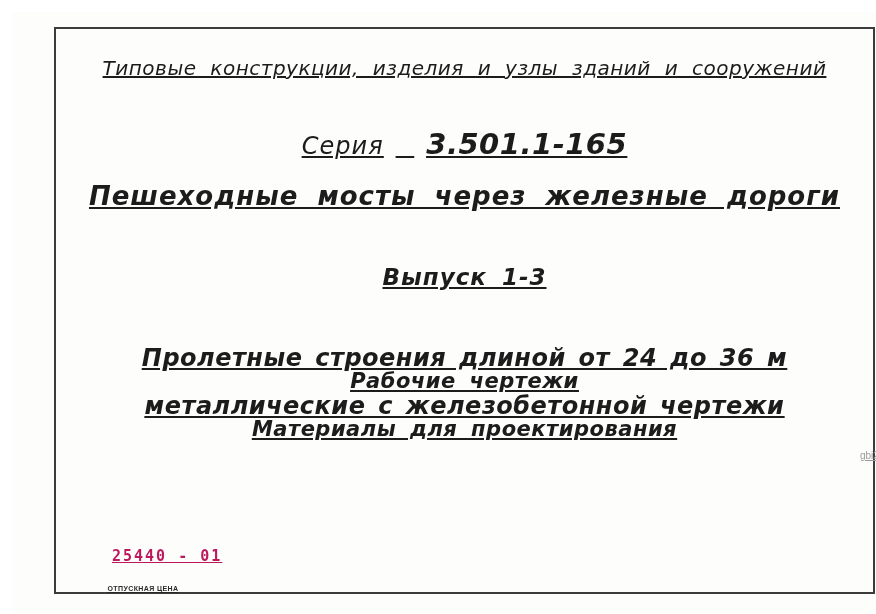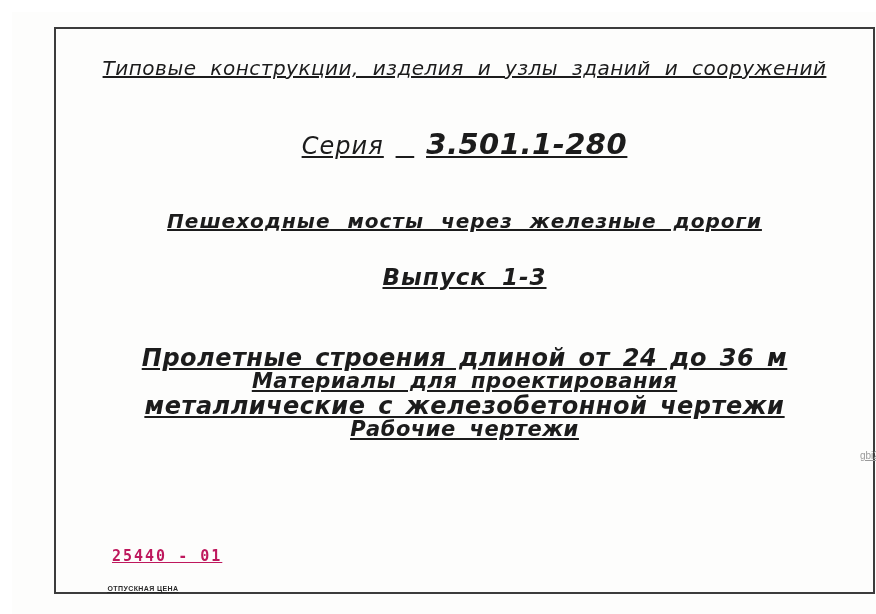--- a/index.html
+++ b/index.html
@@ -32,22 +32,22 @@
     word-spacing: 7px;
   }
   .series {
     top: 86px;
     font-size: 24px;
     letter-spacing: 1px;
     word-spacing: 10px;
   }
   .series .num { font-size: 29px; font-weight: bold; letter-spacing: 0.5px; }
   .title {
-    top: 168px;
-    font-size: 20px;
+    top: 140px;
+    font-size: 26px;
     font-weight: bold;
     letter-spacing: 1px;
     word-spacing: 9px;
   }
   .issue {
     top: 211px;
     font-size: 23px;
     font-weight: bold;
     letter-spacing: 1px;
     word-spacing: 6px;
@@ -105,35 +105,35 @@
 <body>
 
 <div class="page">
 
   <div class="frame">
 
     <div class="c category">Типовые конструкции, изделия и узлы зданий и сооружений</div>
 
     <div class="c series">
       <span>Серия</span>
-      <span class="num">3.501.1-280</span>
+      <span class="num">3.501.1-165</span>
     </div>
 
     <div class="c title">Пешеходные мосты через железные дороги</div>
 
     <div class="c issue">Выпуск 1-3</div>
 
     <div class="c subtitle">
       <div>Пролетные строения длиной от 24 до 36 м</div>
       <div>металлические с железобетонной чертежи</div>
     </div>
 
     <div class="c purpose">
+      <div>Рабочие чертежи</div>
       <div>Материалы для проектирования</div>
-      <div>Рабочие чертежи</div>
     </div>
 
     <div class="code">25440 - 01</div>
 
     <div class="price-note">
       <div>ОТПУСКНАЯ ЦЕНА</div>
       <div>НА МОМЕНТ РЕАЛИЗАЦИИ ,</div>
       <div>УКАЗАНА В СЧЕТ-НАКЛАДНОЙ</div>
     </div>
 

